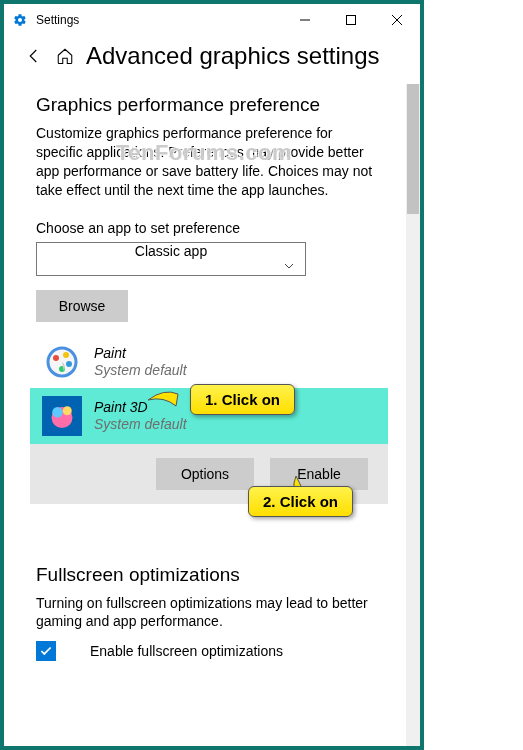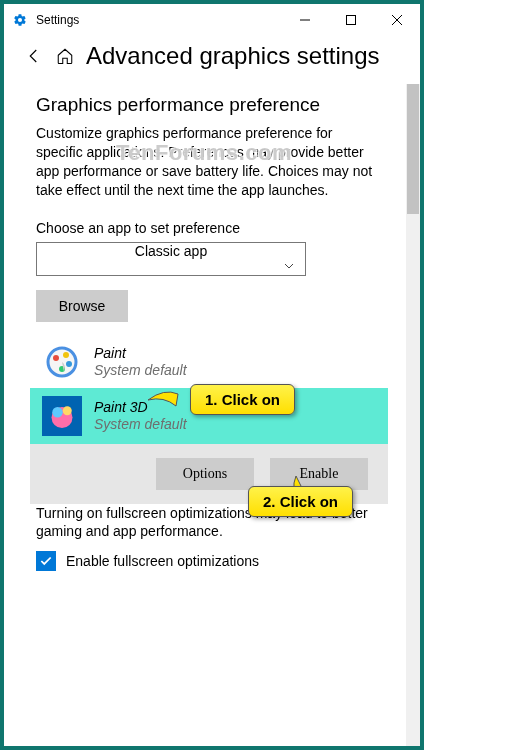--- a/index.html
+++ b/index.html
@@ -192,28 +192,28 @@
     margin-top: 1px;
   }
   .app-actions {
     background: #e6e6e6;
     margin-left: -6px;
     margin-right: -6px;
     padding: 14px 20px 14px 12px;
     display: flex;
     justify-content: flex-end;
     gap: 16px;
-    font-family: Liberation Serif, serif;
   }
   .app-actions .btn { width: 98px; }
   .checkbox-row {
     display: flex;
     align-items: center;
     margin-top: 10px;
     font-size: 14px;
+    gap: 24px;
   }
   .checkbox {
     width: 20px;
     height: 20px;
     background: #0078d7;
     display: flex;
     align-items: center;
     justify-content: center;
     margin-right: 10px;
   }
@@ -352,20 +352,21 @@
         <div class="app-actions">
           <button class="btn">
             <span>Options</span>
           </button>
           <button class="btn">
             <span>Enable</span>
           </button>
         </div>
       </div>
 
+      <h2 class="section-head" style="margin-top:60px">Fullscreen optimizations</h2>
       <p class="desc" style="margin-bottom:10px">Turning on fullscreen optimizations may lead to better gaming and app performance.</p>
 
       <div class="checkbox-row">
         <div class="checkbox">
           <svg width="14" height="14" viewBox="0 0 24 24">
               <path d="M4 12l5 5L20 6" fill="none" stroke="#fff" stroke-width="3"></path>
             </svg>
         </div>
         <span>Enable fullscreen optimizations</span>
       </div>

